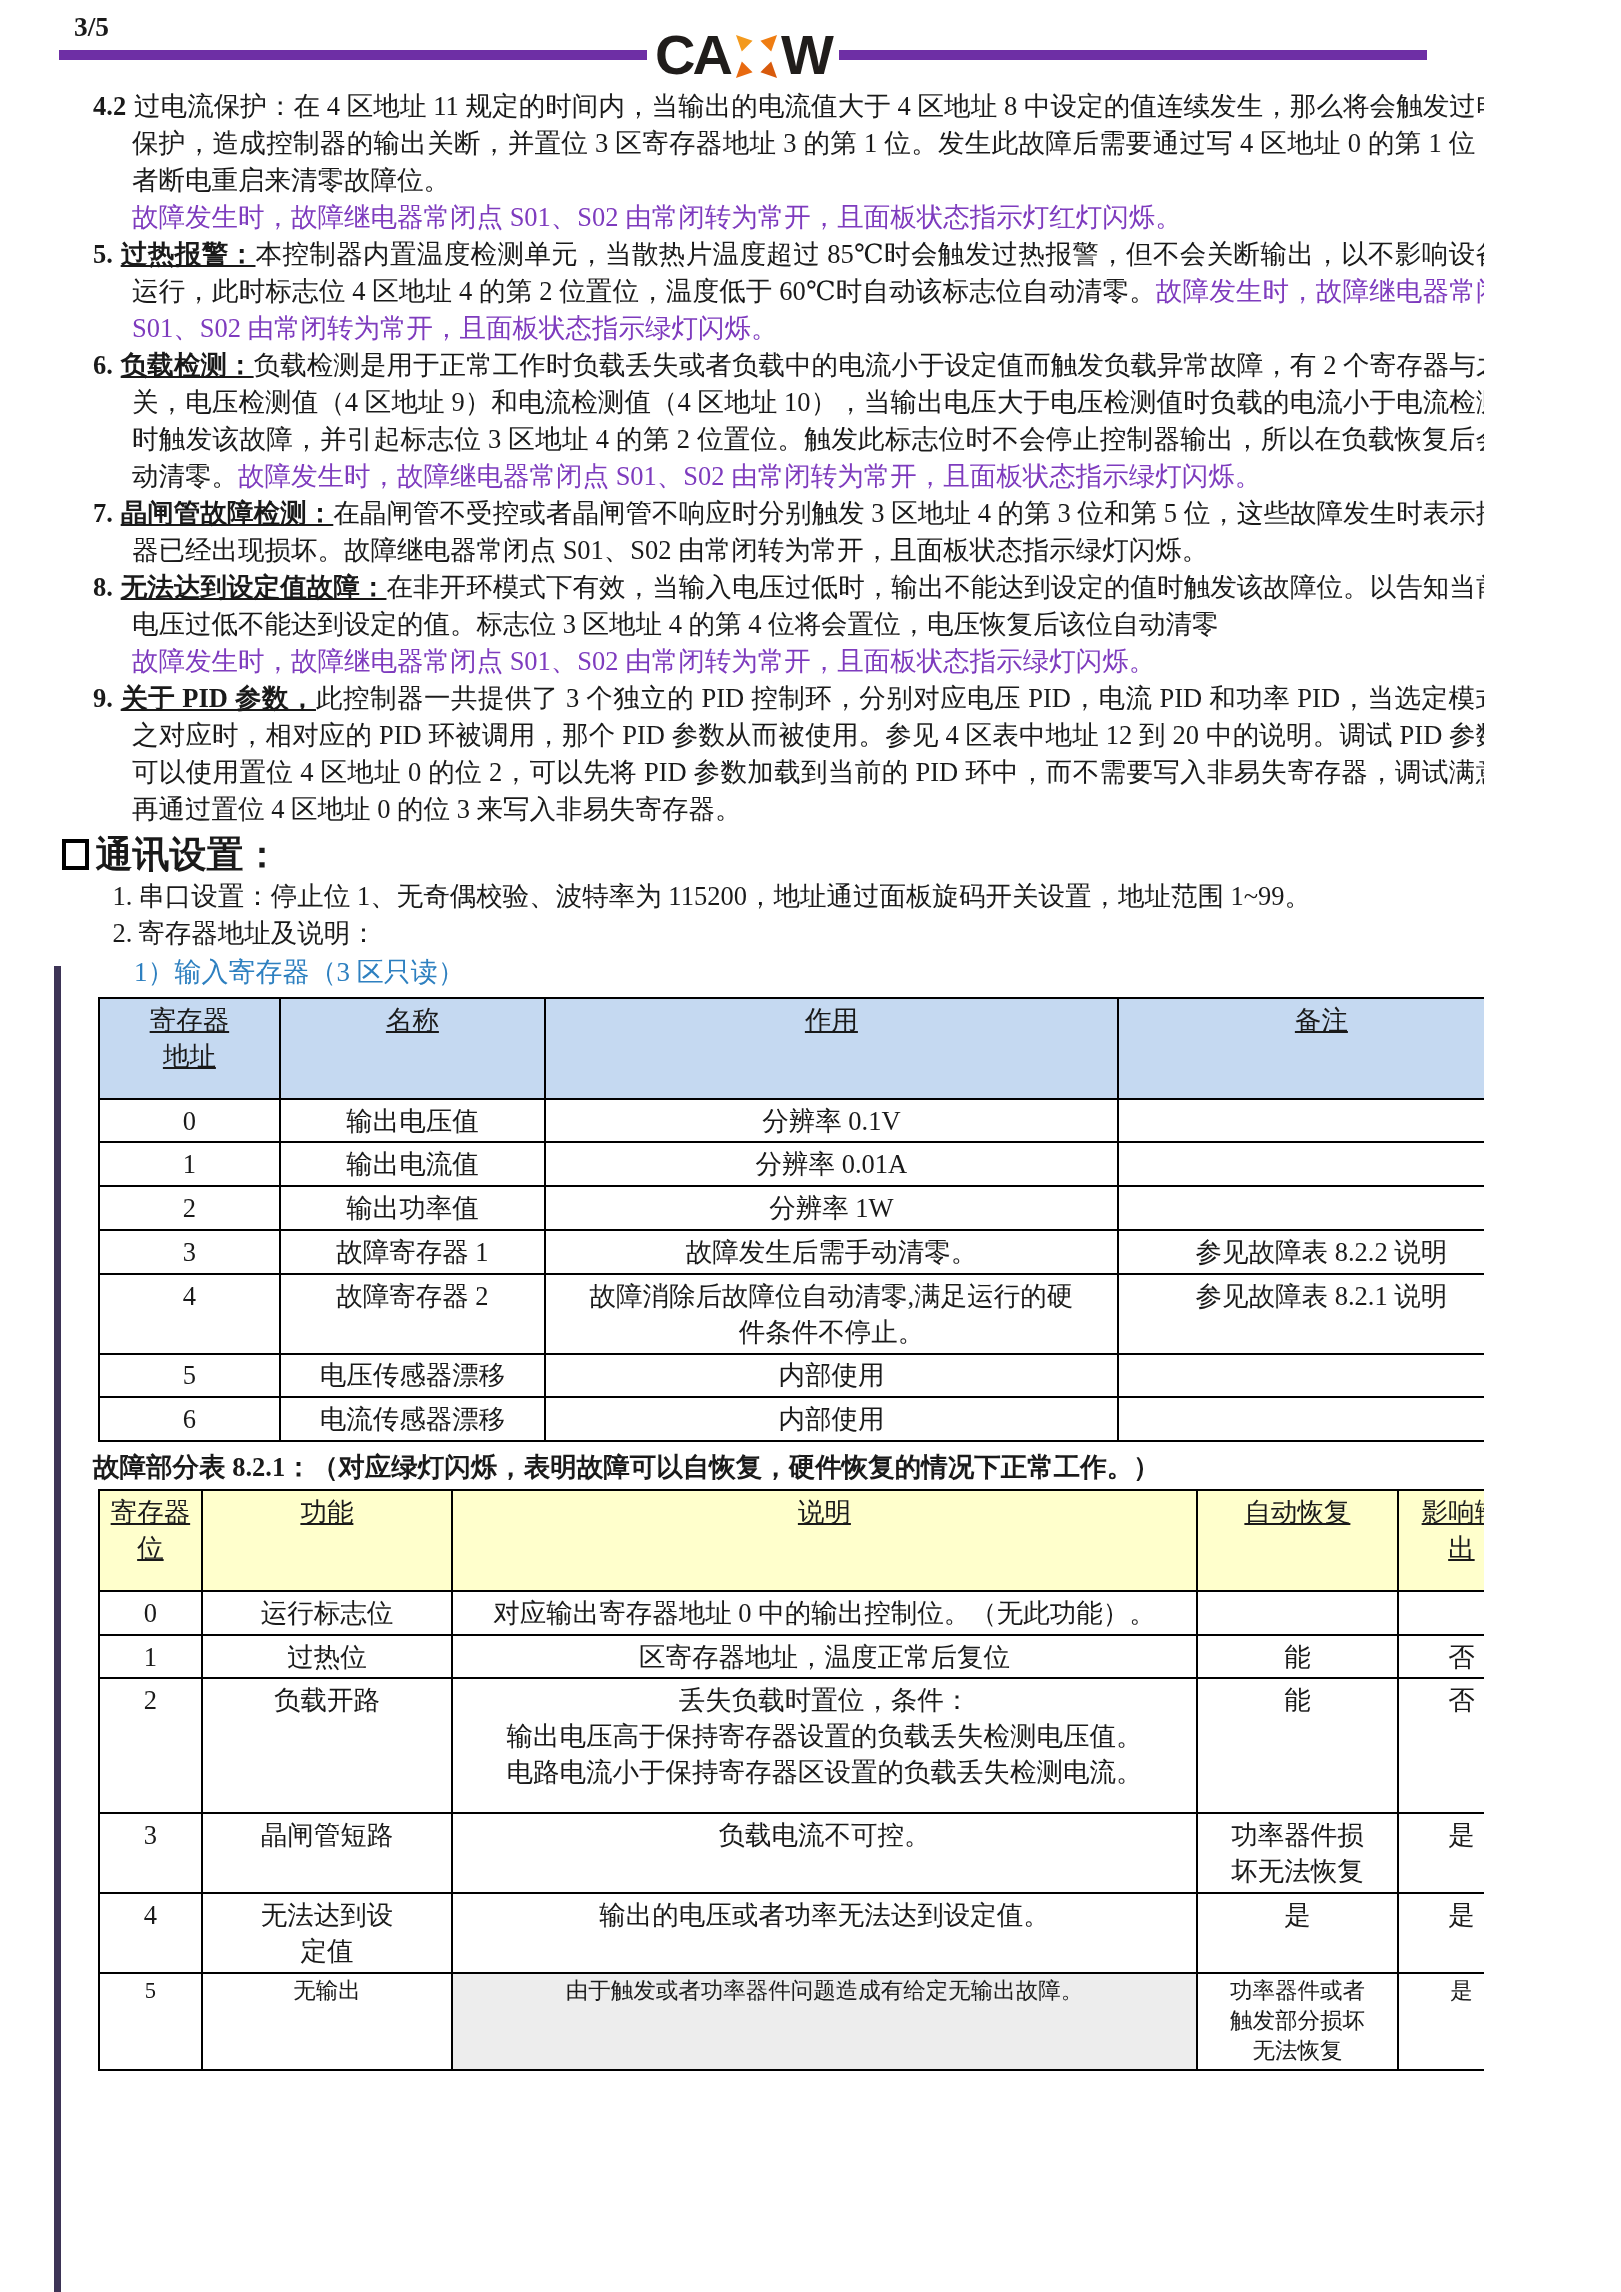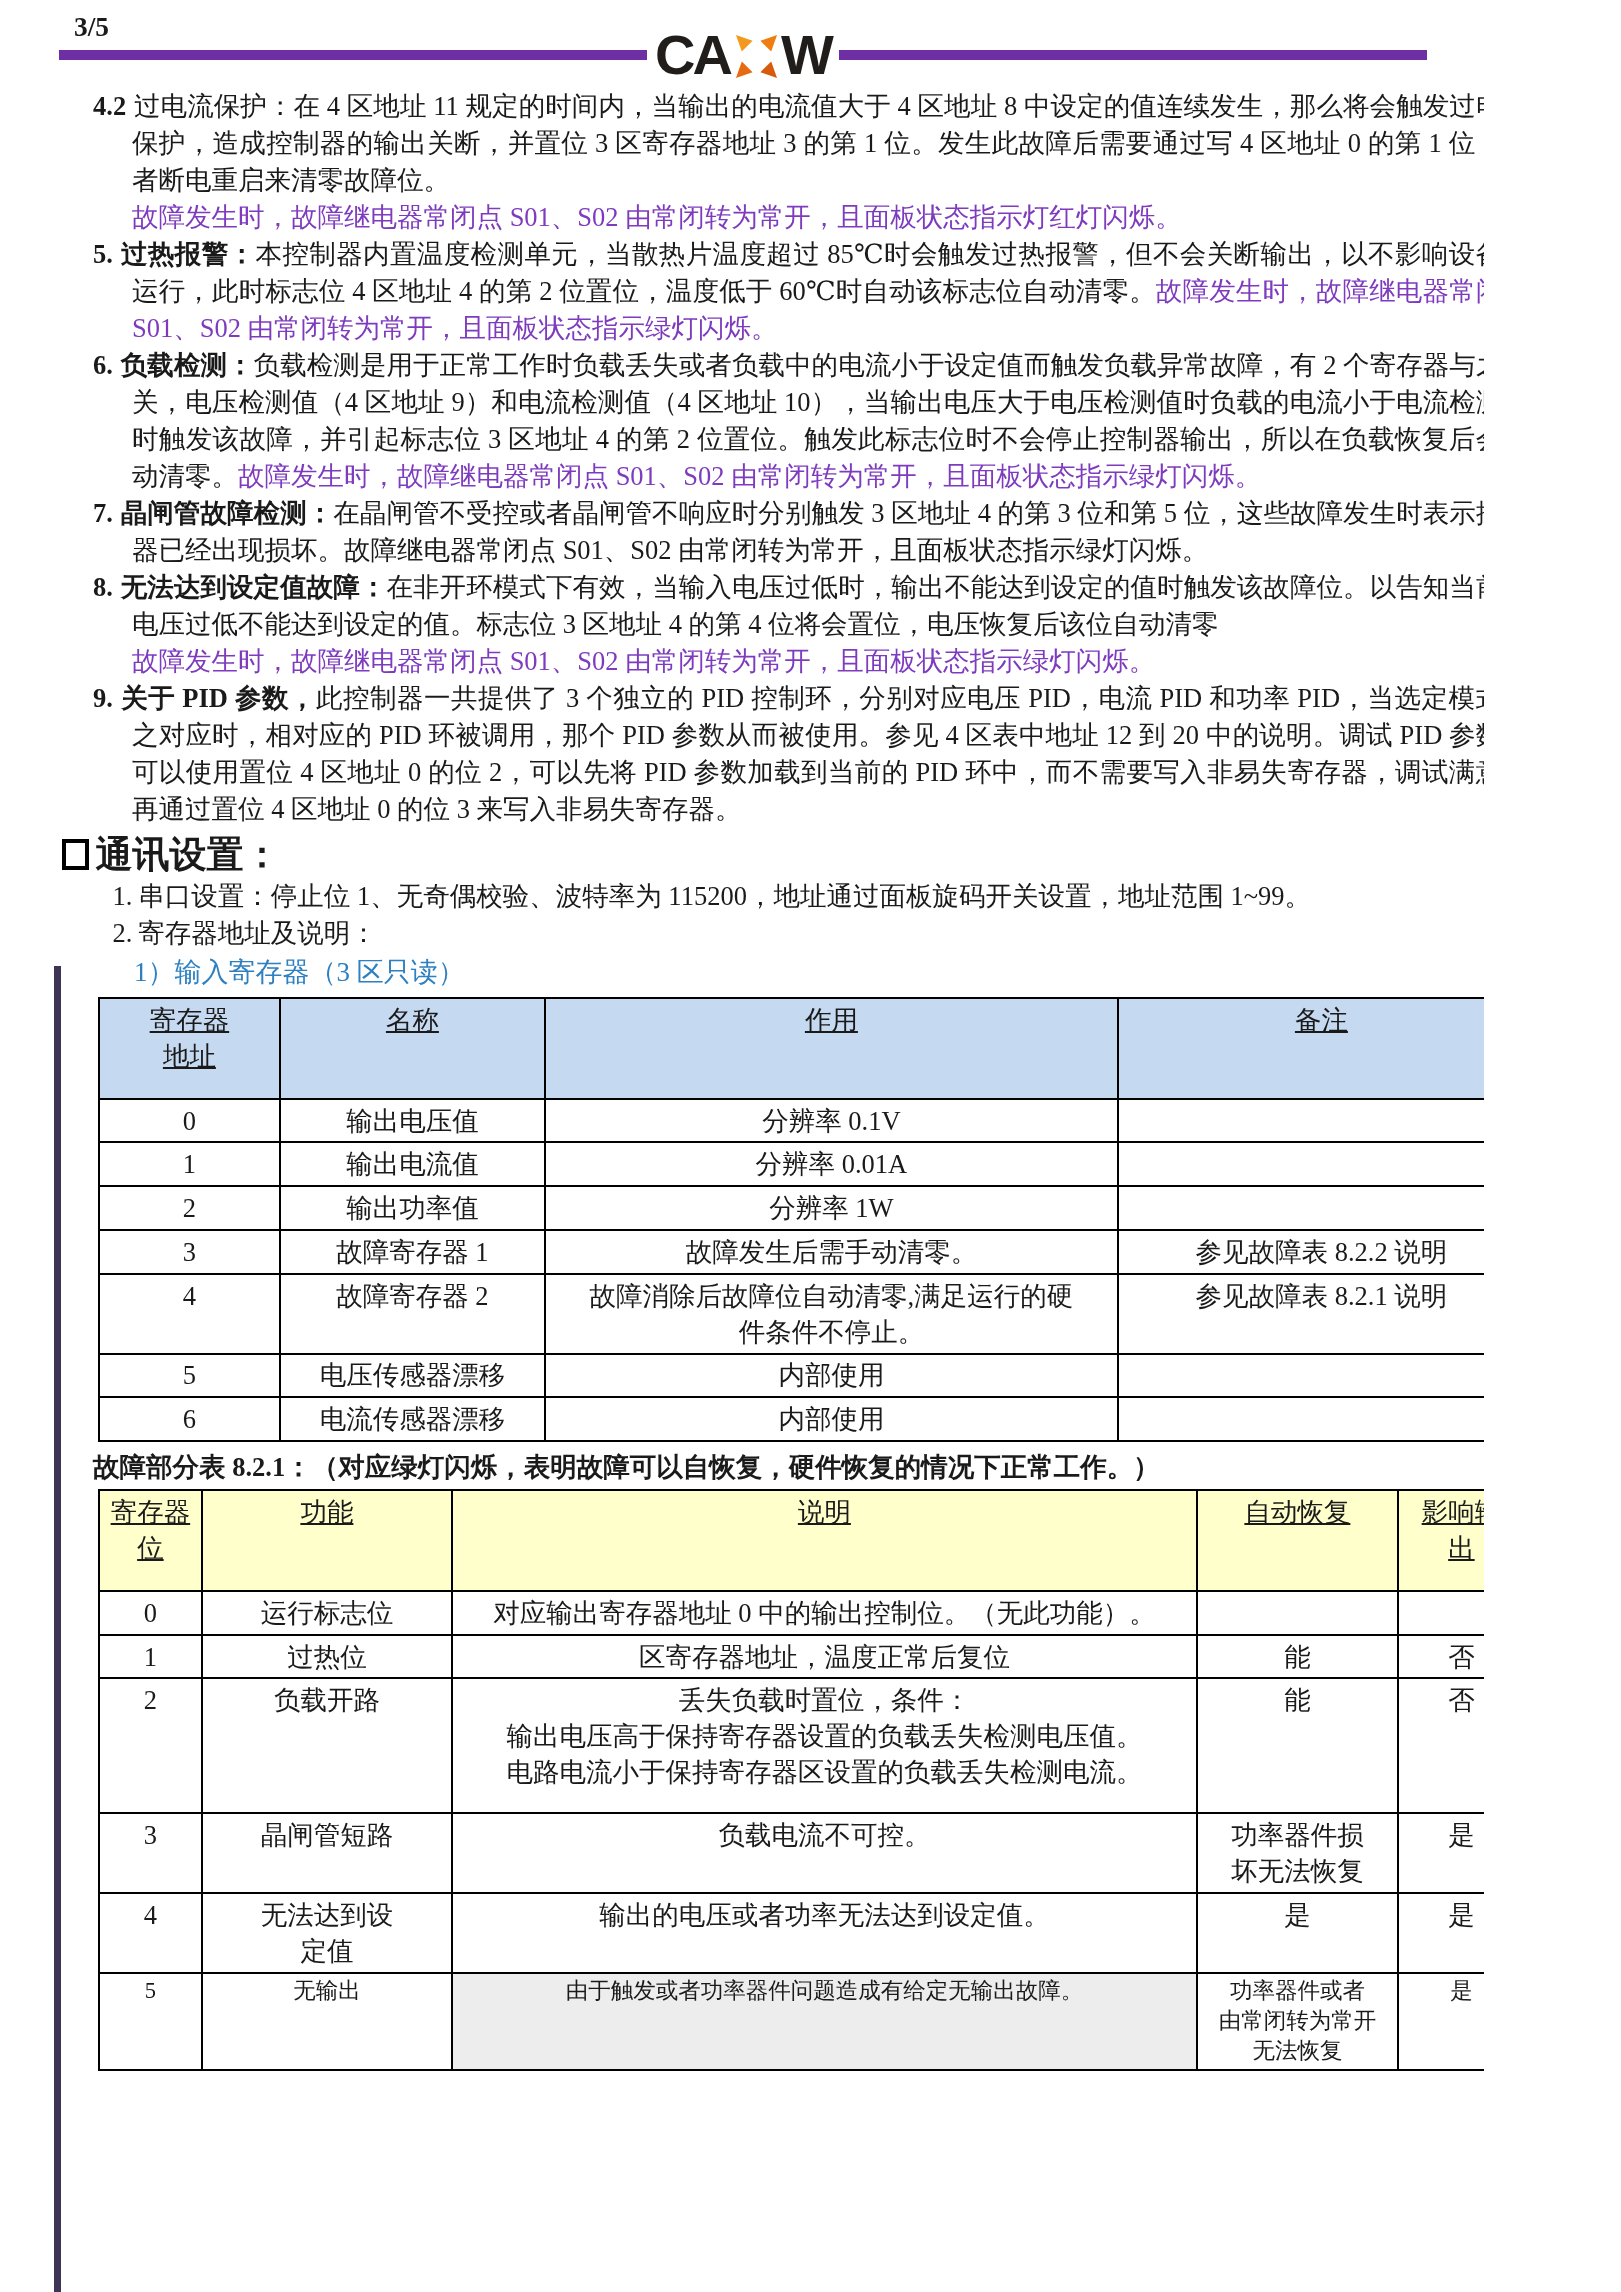--- a/index.html
+++ b/index.html
@@ -19,21 +19,21 @@
   }
   .page-number{position:absolute;top:11.8px;left:74px;font-size:27.4px;font-weight:bold;}
   .header-rule{position:absolute;top:25.5px;left:59px;right:57px;height:59px;display:flex;align-items:center;}
   .rule-line{flex:1;height:10.8px;background:var(--accent-purple);}
   .logo{display:flex;align-items:center;padding:0 7.8px;background:#fff;}
   .logo-txt{font-family:"Liberation Sans","DejaVu Sans",sans-serif;font-weight:900;font-size:56px;line-height:1;letter-spacing:-2.9px;color:#201D1B;}
   .logo-x{margin:3.9px 2px 0 3.9px;}
   .content{position:absolute;top:88px;left:93px;width:1436px;}
   .sec{font-size:26.5px;line-height:37px;text-align:justify;white-space:pre-line;padding-left:39px;text-indent:-39px;}
   .sec .num{font-weight:bold;margin-right:7.8px;}
-  .bold{font-weight:bold;}
+  .bold{font-weight:bold;text-decoration:underline;}
   .purple{color:var(--purple-text);}
   .comm-heading{margin:4.9px 0 2px -31px;font-size:37px;font-weight:bold;line-height:43px;}
   .sq{display:inline-block;width:18.6px;height:22.5px;border:4.9px solid #000;margin-right:6.9px;vertical-align:-2.9px;}
   .citem{font-size:26.5px;line-height:37px;margin-left:19.6px;padding-left:35px;text-indent:-35px;text-align:justify;white-space:pre-line;}
   .citem .num{margin-right:5.9px;}
   .blue-caption{color:var(--blue-caption);font-size:27px;line-height:37px;margin:2px 0 5.9px 41px;}
   table{border-collapse:collapse;table-layout:fixed;width:1426px;margin-left:4.9px;font-size:26.5px;line-height:36px;}
   td,th{border:2px solid #000;border-top-width:2.9px;border-bottom-width:2.9px;padding:2.9px 7.8px;vertical-align:top;text-align:center;font-weight:normal;overflow:hidden;}
   th{white-space:pre-line;padding-bottom:24px;text-decoration:underline;}
   #table1 th{background:var(--table1-header-bg);}
@@ -224,21 +224,21 @@
             <td>输出的电压或者功率无法达到设定值。</td>
             <td>是</td>
             <td>是</td>
           </tr>
           <tr class="small">
             <td>5</td>
             <td>无输出</td>
             <td class="shade">由于触发或者功率器件问题造成有给定无输出故障。</td>
             <td>
               <span class="cell-line">功率器件或者</span>
-              <span class="cell-line">由常闭转为常开</span>
+              <span class="cell-line">触发部分损坏</span>
               <span class="cell-line">无法恢复</span>
             </td>
             <td>是</td>
           </tr>
         </tbody>
       </table>
 
   </div>
 
   <div class="left-bar"></div>

